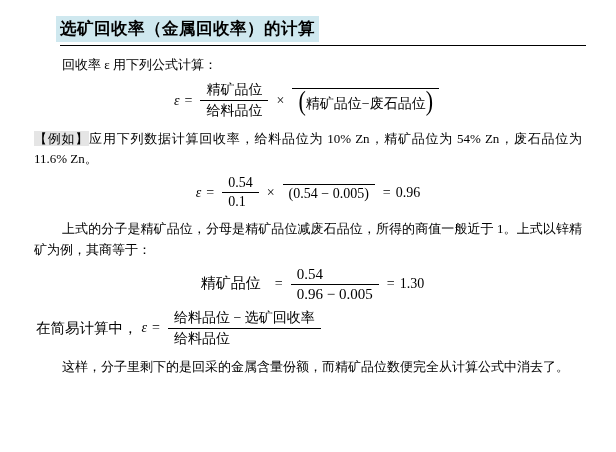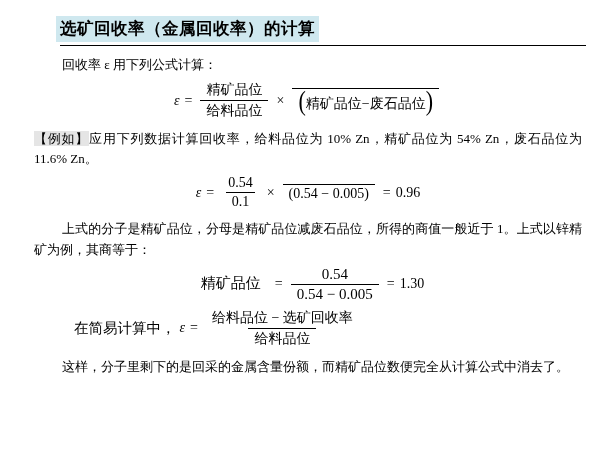--- a/index.html
+++ b/index.html
@@ -39,30 +39,29 @@
   p.para.noindent{text-indent:0;}
   .hl-pink{background:#e5e5e5;}
 
   .eq-block{
     margin:6px 0 4px 0;
     display:flex;
     justify-content:center;
     align-items:center;
     font-size:14px;
   }
-  .eq-block.left-ind{justify-content:flex-start;padding-left:74px;}
+  .eq-block.left-ind{justify-content:flex-start;padding-left:36px;}
 
   .math{display:inline-flex;align-items:center;font-size:14px;}
   .ital{font-style:italic;font-family:"Liberation Serif",serif;}
   .op{margin:0 5px;}
 
   .frac{
     display:inline-flex;
     flex-direction:column;
-    align-items:center;
     vertical-align:middle;
     margin:0 3px;
   }
   .frac .num{padding:0 6px 1px 6px;white-space:nowrap;}
   .frac .den{padding:1px 6px 0 6px;white-space:nowrap;border-top:1px solid #000;}
 
   .paren{
     font-size:22px;
     line-height:1;
     display:inline-block;
@@ -137,21 +136,21 @@
   <p class="para">上式的分子是精矿品位，分母是精矿品位减废石品位，所得的商值一般近于 1。上式以锌精矿为例，其商等于：</p>
 
   <div class="eq-block big-eq">
     <span class="math">
       <span class="frac">
         <span class="num">精矿品位</span>
       </span>
       <span class="op">=</span>
       <span class="frac">
         <span class="num">0.54</span>
-        <span class="den">0.54 − 0.005</span>
+        <span class="den">0.96 − 0.005</span>
       </span>
       <span class="op">=</span>
       <span>1.30</span>
     </span>
   </div>
 
   <div class="eq-block left-ind">
     <span style="font-size:14.5px;">在简易计算中，</span>
     <span class="math" style="margin-left:4px;">
       <span class="ital">ε</span>

